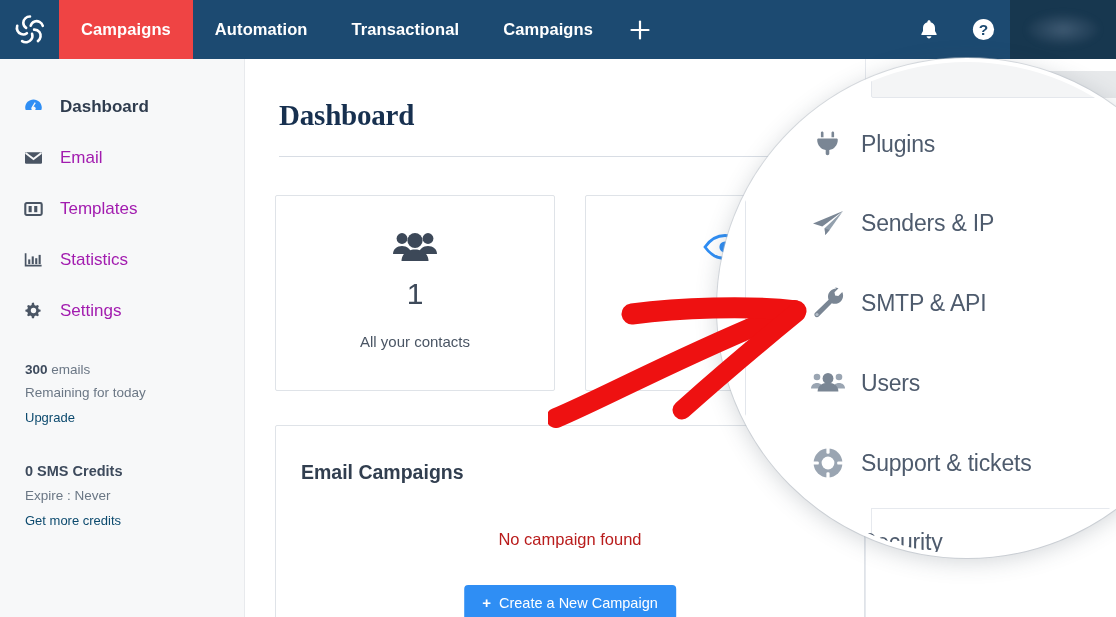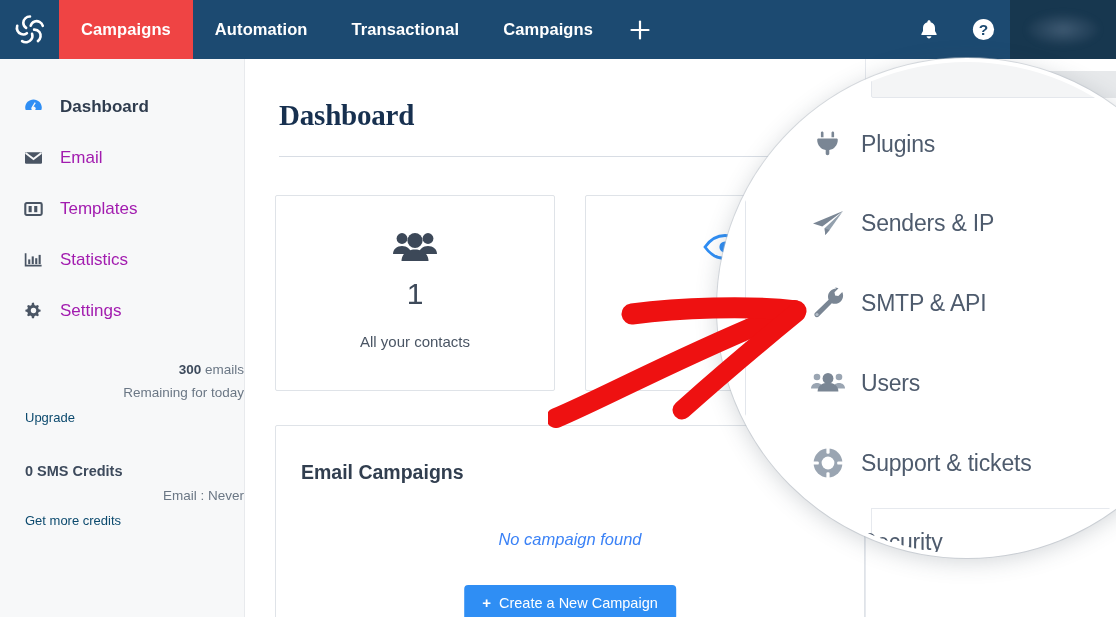--- a/index.html
+++ b/index.html
@@ -91,21 +91,21 @@
     white-space: nowrap;
   }
   .side-item.active .side-label { color: #2f3c4e; font-weight: bold; }
 
   .plan-block { padding: 26px 0 0 25px; }
   .plan-block.second { padding-top: 37px; }
   .plan-title {
     font-size: 14.5px; font-weight: bold; color: #3d4a5c;
     margin-bottom: 9px;
   }
-  .plan-row { font-size: 13.5px; color: #6b7785; margin-bottom: 8px; text-align: right; }
+  .plan-row { font-size: 13.5px; color: #6b7785; margin-bottom: 8px; }
   .plan-row b { color: #3d4a5c; font-weight: bold; }
   .plan-link {
     font-size: 13px; color: #0c4a6e; cursor: pointer; display:inline-block;
   }
 
   
   .main {
     position: absolute; top: 59px; left: 245px;
     width: 871px; height: 558px;
     background: #ffffff;
@@ -143,21 +143,21 @@
     border: 1px solid #dfe3e8; border-radius: 2px;
     background: #fff;
   }
   .panel-title {
     position:absolute; left: 25px; top: 35px;
     font-size: 19.5px; font-weight: bold; color: #313e4f;
   }
   .panel-empty {
     position:absolute; left: 0; right: 0; top: 104px;
     text-align: center;
-    font-size: 16.5px; color: #3b82f6; font-style: italic;
+    font-size: 16.5px; color: #b91c1c; 
   }
   .panel-btn {
     position: absolute; left: 50%; transform: translateX(-50%);
     top: 159px;
     background: #2f8ef4;
     color: #fff;
     border: none; border-radius: 4px;
     height: 35px;
     padding: 0 18px;
     font-size: 14.5px;
@@ -379,21 +379,21 @@
       <div class="plan-row">
         <b>300</b>
         <span>emails</span>
       </div>
       <div class="plan-row">Remaining for today</div>
       <div class="plan-link">Upgrade</div>
     </div>
 
     <div class="plan-block second">
       <div class="plan-title">0 SMS Credits</div>
-      <div class="plan-row">Email : Never</div>
+      <div class="plan-row">Expire : Never</div>
       <div class="plan-link">Get more credits</div>
     </div>
   </div>
 
   <div class="main">
 
     <div class="page-title">Dashboard</div>
     <div class="title-rule"></div>
 
     <div class="right-col-divider"></div>

